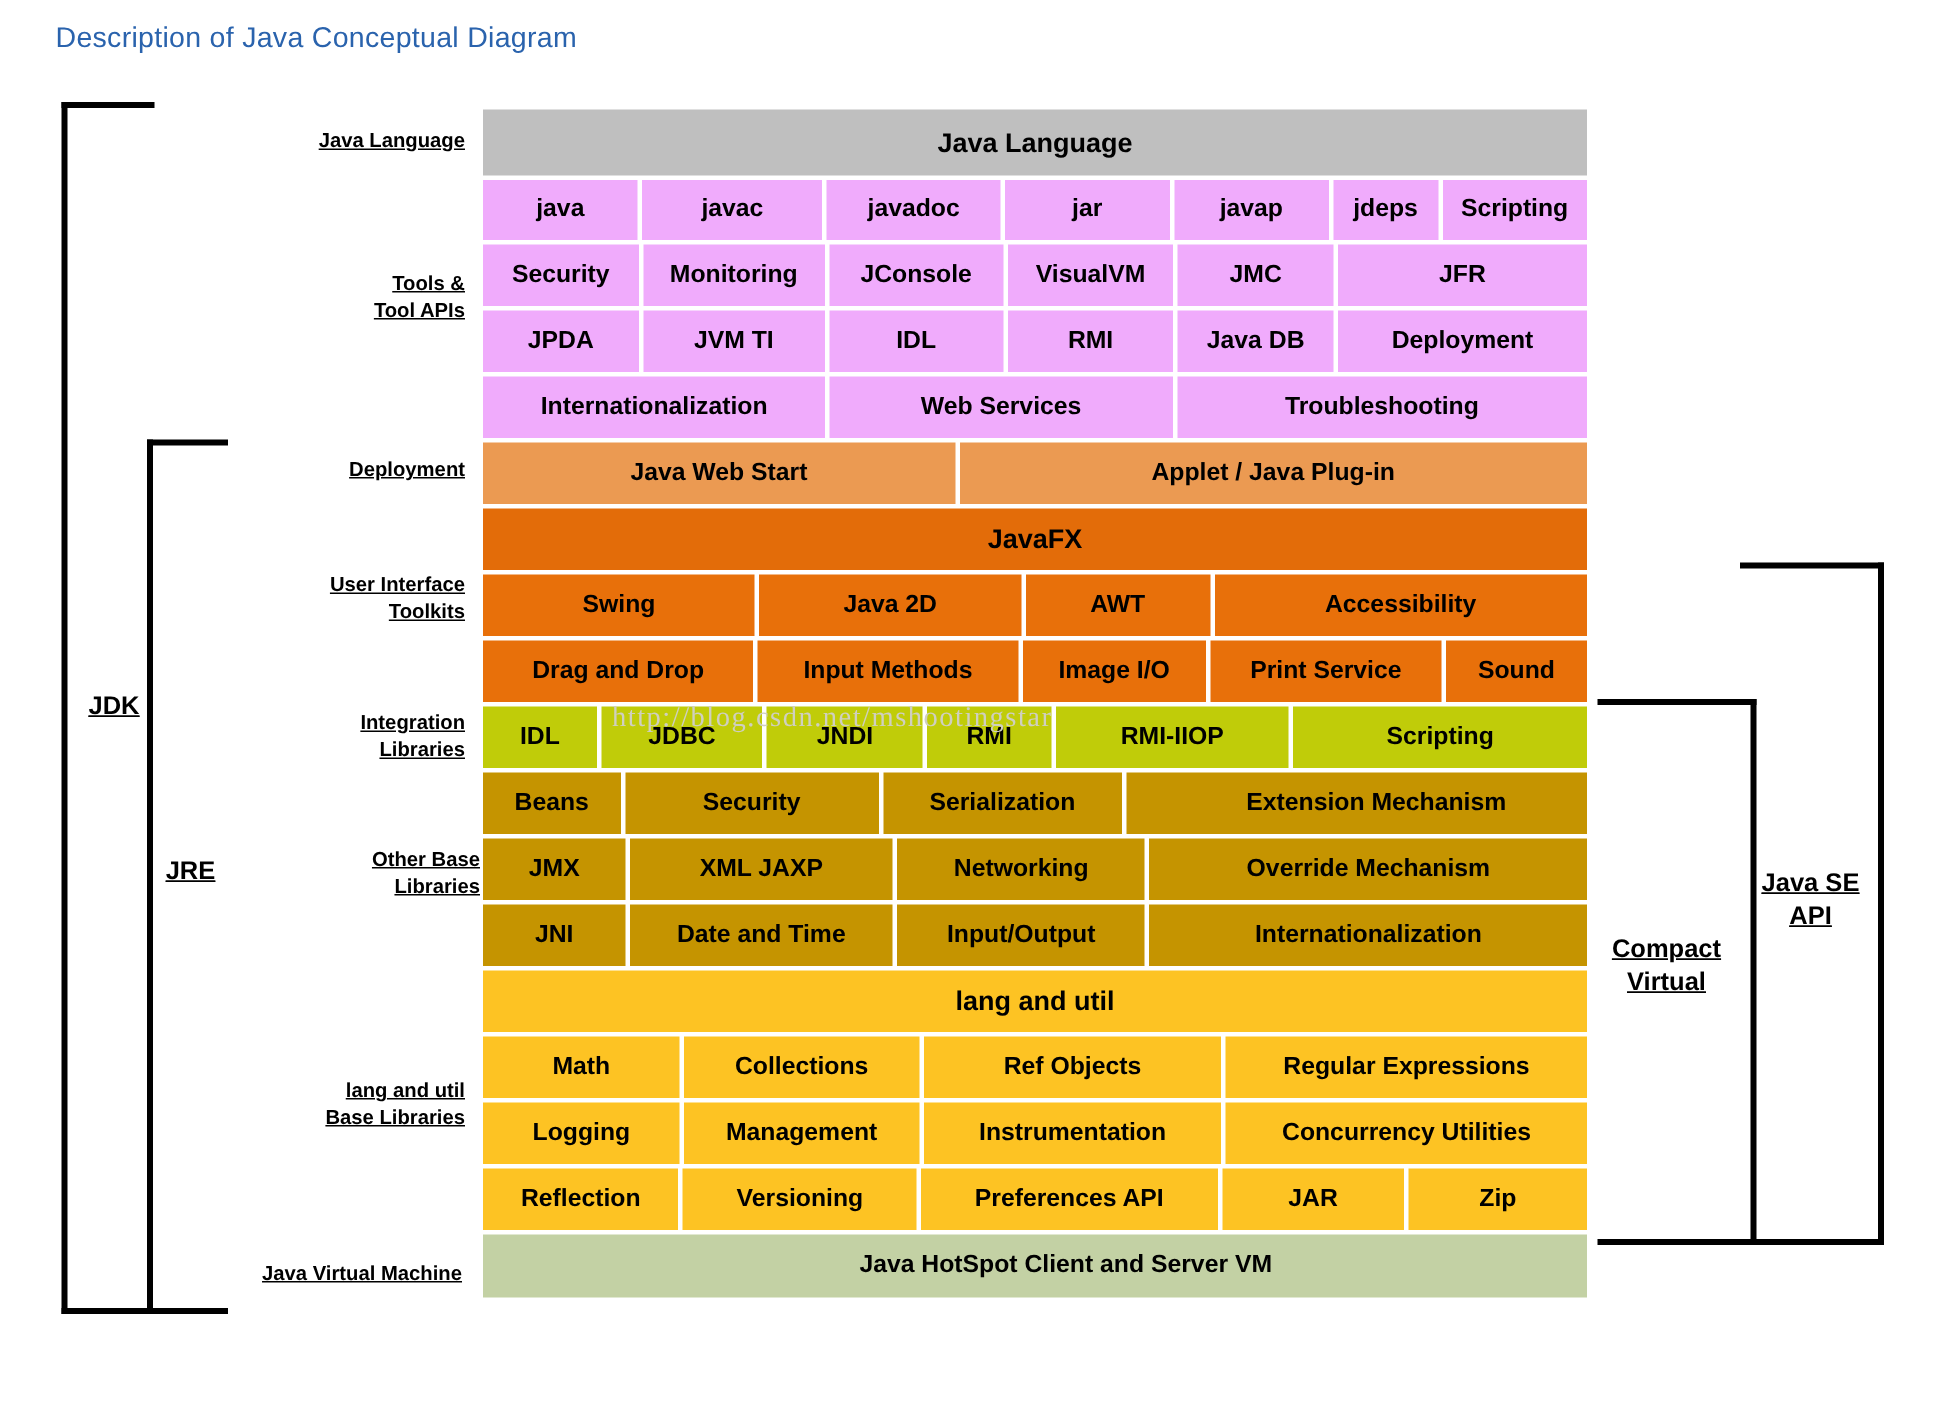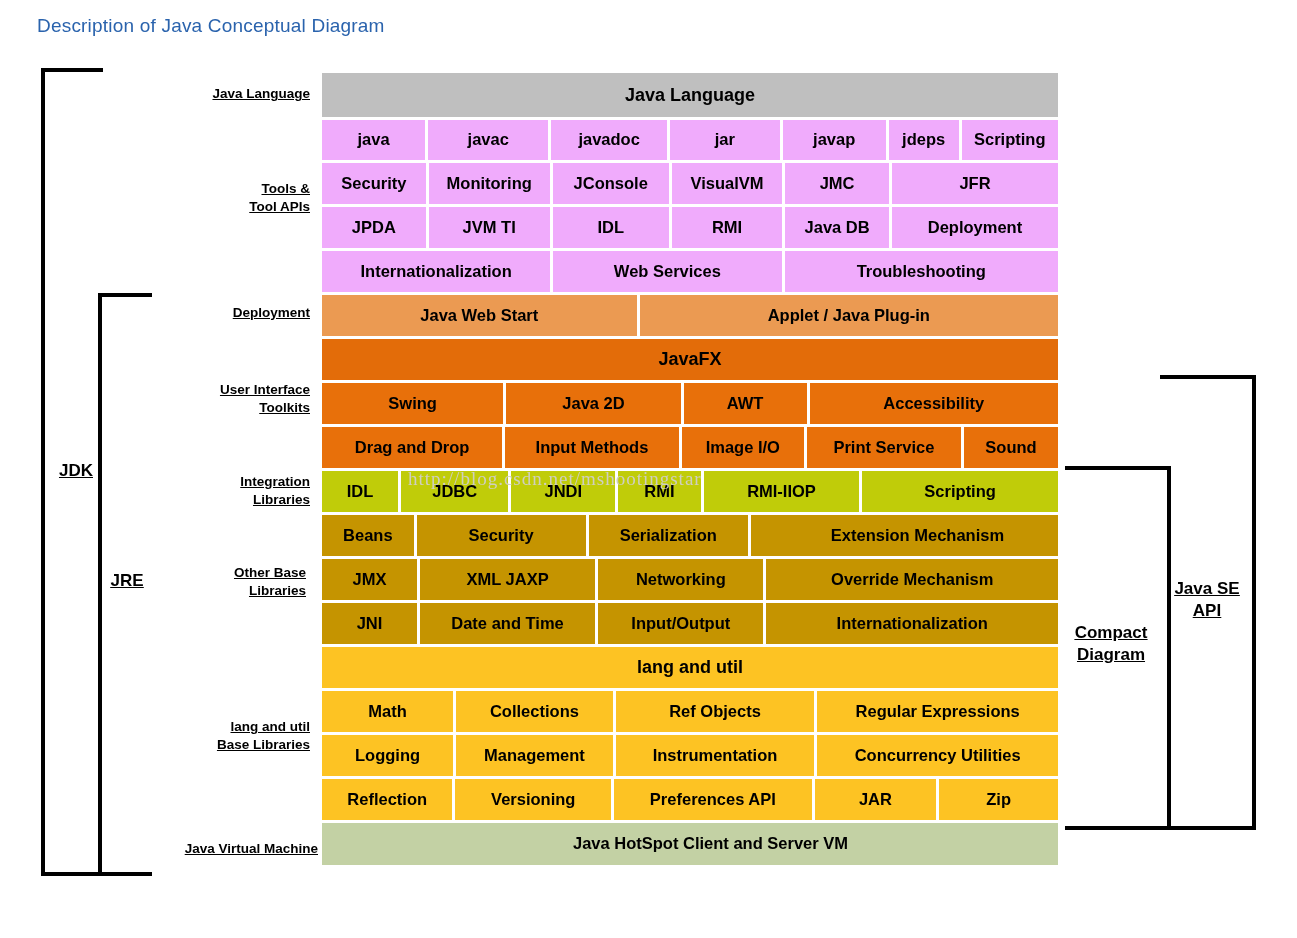--- a/index.html
+++ b/index.html
@@ -107,31 +107,31 @@
 <div class="rowlabel" style="left:130px;top:381px;width:180px;">
   <span>User Interface</span>
   <span>Toolkits</span>
 </div>
 
 <div class="rowlabel" style="left:130px;top:473px;width:180px;">
   <span>Integration</span>
   <span>Libraries</span>
 </div>
 
-<div class="rowlabel" style="left:126px;top:564px;width:180px;">
+<div class="rowlabel" style="left:140px;top:564px;width:180px;">
   <span>Other Base</span>
   <span>Libraries</span>
 </div>
 
 <div class="rowlabel" style="left:110px;top:718px;width:200px;">
   <span>lang and util</span>
   <span>Base Libraries</span>
 </div>
 
-<div class="rowlabel" style="left:118px;top:840px;width:200px;">
+<div class="rowlabel" style="left:108px;top:840px;width:200px;">
   <span>Java Virtual Machine</span>
 </div>
 
 <div class="bracket" style="left:41px;top:68px;width:62px;height:808px;">
   <div class="bar" style="left:0;top:0;width:4px;height:808px;"></div>
   <div class="bar" style="left:0;top:0;width:62px;height:4px;"></div>
   <div class="bar" style="left:0;top:804px;width:62px;height:4px;"></div>
 </div>
 <div class="brlabel" style="left:46px;top:460px;width:60px;">
   <span>JDK</span>
@@ -146,21 +146,21 @@
   <span>JRE</span>
 </div>
 
 <div class="bracket" style="left:1065px;top:466px;width:106px;height:364px;">
   <div class="bar" style="left:102px;top:0;width:4px;height:364px;"></div>
   <div class="bar" style="left:0;top:0;width:106px;height:4px;"></div>
   <div class="bar" style="left:0;top:360px;width:106px;height:4px;"></div>
 </div>
 <div class="brlabel" style="left:1062px;top:622px;width:98px;">
   <span>Compact</span>
-  <span>Diagram</span>
+  <span>Virtual</span>
 </div>
 
 <div class="bracket" style="left:1160px;top:375px;width:96px;height:455px;">
   <div class="bar" style="left:92px;top:0;width:4px;height:455px;"></div>
   <div class="bar" style="left:0;top:0;width:96px;height:4px;"></div>
   <div class="bar" style="left:0;top:451px;width:96px;height:4px;"></div>
 </div>
 <div class="brlabel" style="left:1162px;top:578px;width:90px;">
   <span>Java SE</span>
   <span>API</span>

